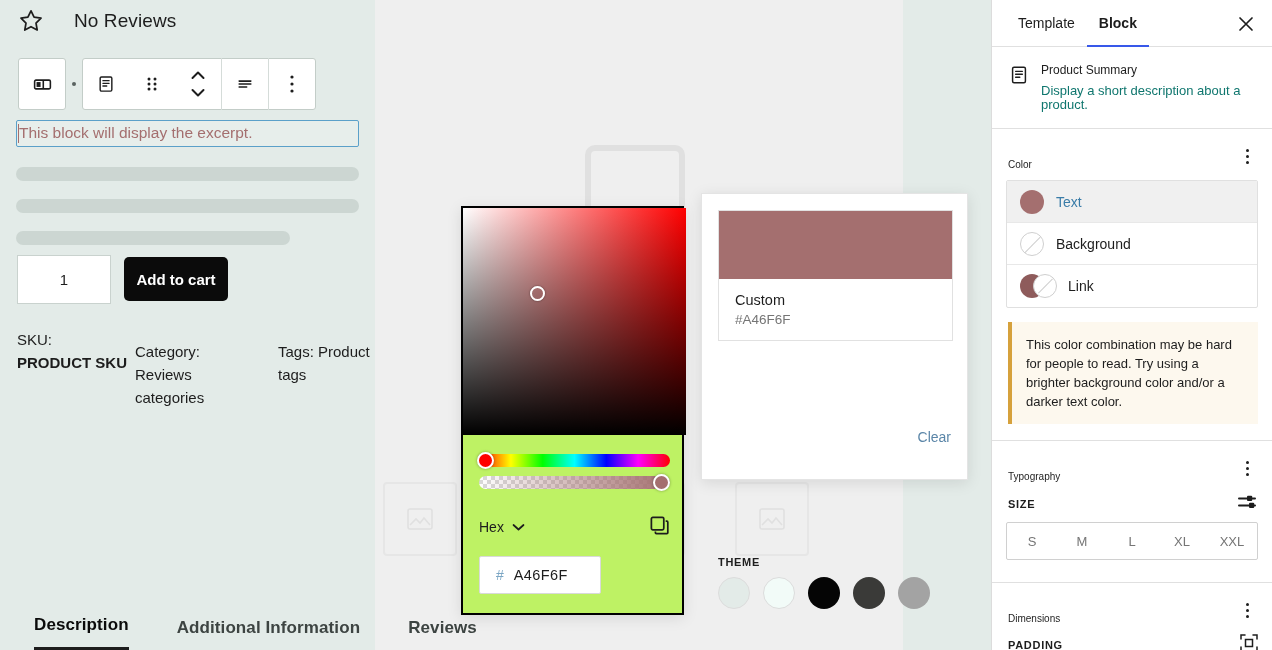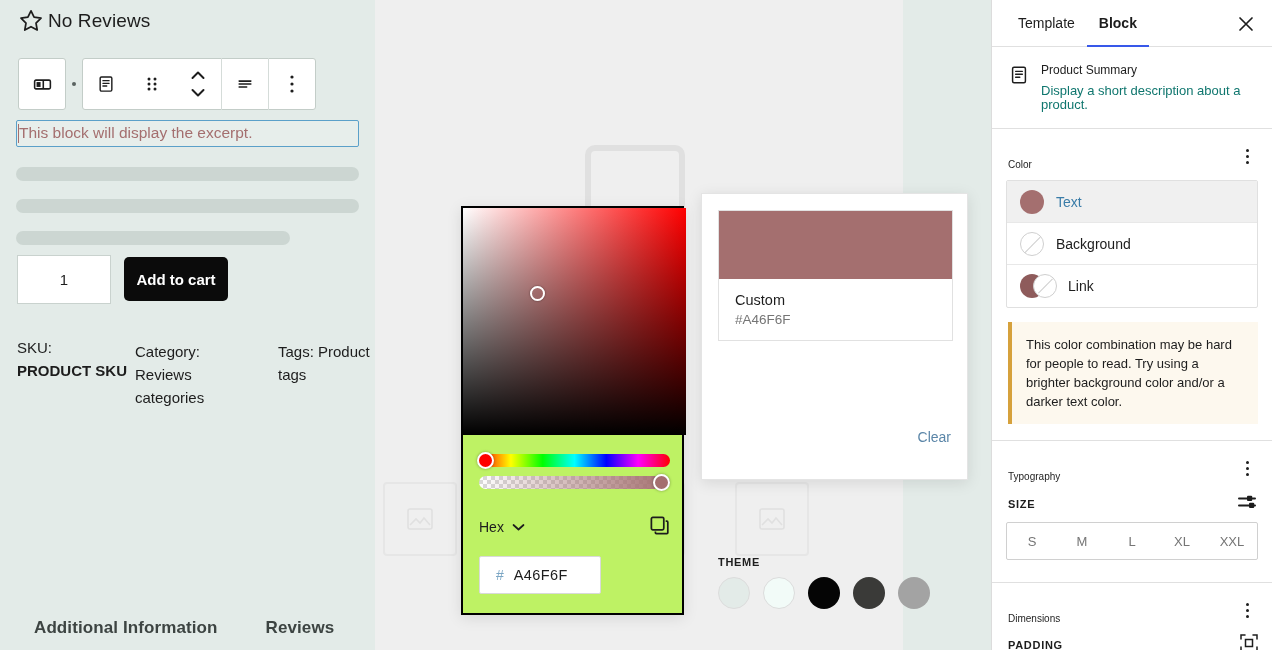--- a/index.html
+++ b/index.html
@@ -20,21 +20,21 @@
       border:6px solid #e0e0e0; border-radius:10px; overflow:hidden; }
   .img-ph-big .mtn { position:absolute; bottom:-2px; left:8px; width:0; height:0;
       border-left:22px solid transparent; border-right:22px solid transparent; border-bottom:26px solid #e0e0e0; }
   .img-ph-big .mtn2 { position:absolute; bottom:-2px; left:42px; width:0; height:0;
       border-left:26px solid transparent; border-right:26px solid transparent; border-bottom:34px solid #e0e0e0; }
 
   .img-ph-small { position:absolute; width:74px; height:74px; border:2px solid #e6e6e6; border-radius:4px; }
   .img-ph-small svg { position:absolute; left:50%; top:50%; transform:translate(-50%,-50%); }
 
   
-  .reviews-head { position:absolute; left:18px; top:8px; display:flex; align-items:center; gap:4px; }
+  .reviews-head { position:absolute; left:18px; top:8px; display:flex; align-items:center; gap:30px; }
   .reviews-head .label { font-size:19px; color:#1d1d1d; letter-spacing:.1px; }
 
   
   .toolbar { position:absolute; left:18px; top:58px; display:flex; align-items:center; }
   .tb-group { background:#fff; border:1px solid #c3cdc8; border-radius:3px; display:flex; align-items:center; height:52px; }
   .tb-group.single { width:48px; justify-content:center; }
   .tb-btn { width:46px; height:52px; display:flex; align-items:center; justify-content:center; background:transparent; border:none; cursor:pointer; }
   .tb-sep { width:1px; height:52px; background:#d5dcd9; }
   .tb-dot { width:4px; height:4px; border-radius:50%; background:#5a6360; margin:0 6px; }
 
@@ -248,34 +248,35 @@
 
   <div class="excerpt">This block will display the excerpt.</div>
 
   <div class="bar" style="left:16px;top:167px;width:343px;"></div>
   <div class="bar" style="left:16px;top:199px;width:343px;"></div>
   <div class="bar" style="left:16px;top:231px;width:274px;"></div>
 
   <div class="qty">1</div>
   <button class="atc">Add to cart</button>
 
-  <div class="meta" style="left:17px;top:336px;width:110px;">
+  <div class="meta" style="left:17px;top:328px;width:110px;">
     <span>SKU:</span><br>
     <b>PRODUCT SKU</b>
   </div>
   <div class="meta" style="left:135px;top:340px;width:120px;">
     <span>Category:</span>
     <span>Reviews categories</span>
   </div>
   <div class="meta" style="left:278px;top:340px;width:110px;">
     <span>Tags:</span>
     <span>Product tags</span>
   </div>
 
   <div class="tabs">
+    <div class="tab active">Description</div>
     <div class="tab">Additional Information</div>
     <div class="tab">Reviews</div>
   </div>
 </div>
 
 <div class="picker">
   <div class="sv-area">
     <div class="sv-dot"></div>
   </div>
   <div class="hue-slider"></div>

